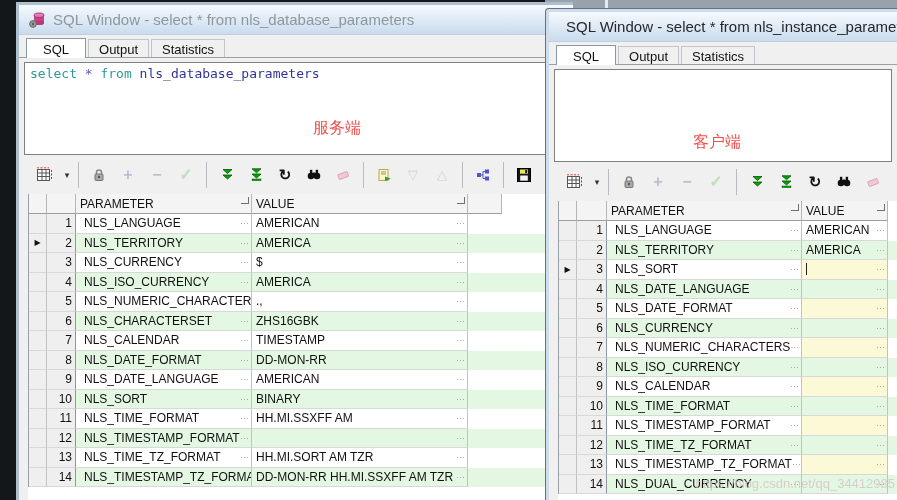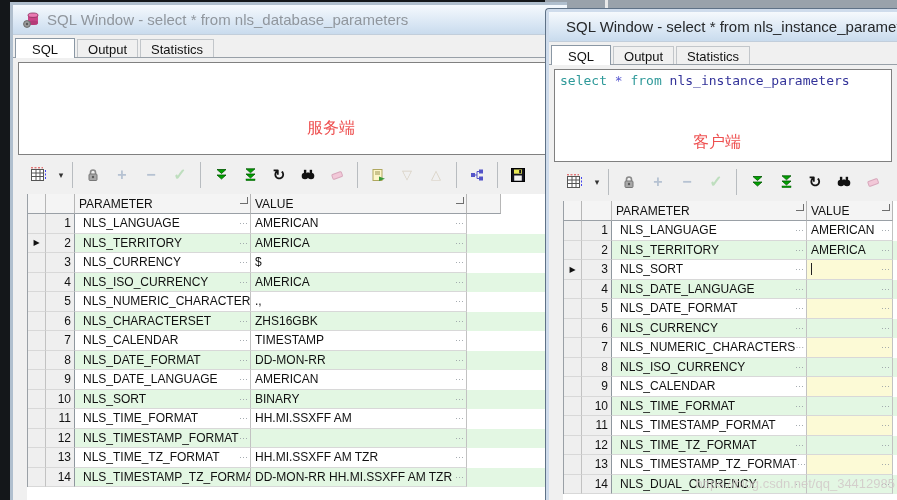--- a/index.html
+++ b/index.html
@@ -7,33 +7,33 @@
   body {
     position:relative; overflow:hidden; background:#14171a;
     font-family:"Liberation Sans", sans-serif;
     --green:#e3f7e3; --null:#fcfad6; --red:#ee5050;
     --kw:#2e9999; --star:#5a5ad0; --id:#333399;
   }
   .top-strip { position:absolute; left:545px; top:0; width:352px; height:8px; background:#99a2ab; }
   .top-strip .seam { position:absolute; left:60px; top:0; width:3px; height:8px; background:#e9e9e9; }
 
   .window { position:absolute; background:#f0f0f0; display:flex; flex-direction:column; overflow:hidden; }
-  #win-left { left:10px; top:2px; width:557px; height:498px;
+  #win-left { left:16px; top:2px; width:557px; height:498px;
     border-left:3px solid #b0bfce; border-top:3px solid #b0bfce; z-index:1; }
   #win-right { left:545px; top:8px; width:352px; height:492px; z-index:5;
     border-left:1px solid #5f7287; border-top:1px solid #5f7287;
     border-radius:4px 0 0 0; box-shadow: inset 3px 3px 0 0 #cfdcec; padding:3px 0 0 3px; }
 
   .titlebar { height:30px; flex:none; display:flex; align-items:center; gap:7px; padding-left:10px;
     background:linear-gradient(#f5f9fd,#d4e3f2 75%,#c9dbed); border-bottom:1px solid #c2cedb; }
   .title { font-size:15px; white-space:nowrap; }
   #win-left .title { color:#90969d; }
   #win-right .title { color:#26282a; }
 
-  .tabbar { height:23px; flex:none; display:flex; align-items:flex-end; padding-left:2px;
+  .tabbar { height:23px; flex:none; display:flex; align-items:flex-end; padding-left:7px;
     border-bottom:1px solid #98a0a8; background:#f0f0f0; }
   .tab { font-size:13px; color:#111; height:18px; padding:2px 10px 0; margin-right:2px;
     border:1px solid #c2c6ca; border-bottom:none; background:#f0f0f0; white-space:nowrap; }
   .tab.active { background:#fff; border-color:#8a97a4; margin-bottom:-1px; height:20px; padding:3px 16px 0; z-index:2; }
 
   .editor { margin:4px 5px 0 5px; height:93px; flex:none; background:#fff; border:1px solid #808080;
     position:relative; font-family:"DejaVu Sans Mono", monospace; font-size:13px; }
   .code { padding:3px 5px; white-space:nowrap; }
   .kw { color:var(--kw); } .star { color:var(--star); } .ident { color:var(--id); }
   .annotation { position:absolute; color:var(--red); font-size:16px; white-space:nowrap; }
@@ -43,21 +43,21 @@
   .toolbar { height:39px; flex:none; display:flex; align-items:center; padding-left:13px; overflow:hidden; }
   .tbtn { width:24px; height:26px; flex:none; display:flex; align-items:center; justify-content:center; margin-right:5px; }
   .tbtn.narrow { width:12px; margin-right:2px; }
   .tsep { width:1px; height:26px; flex:none; background:#b8bcc0; margin:0 8px 0 3px; }
   .plus,.minus { color:#b6c2d2; font-weight:bold; font-size:16px; }
   .check { color:#bedebe; font-size:16px; font-weight:bold; }
   .refresh { color:#141414; font-size:15px; font-weight:bold; }
   .sortpale { color:#d8d0c2; font-size:13px; }
   .dd { font-size:9px; color:#333; }
 
-  .gridarea { flex:1; margin-left:14px; background:#fff; overflow:hidden; }
+  .gridarea { flex:1; margin-left:9px; background:#fff; overflow:hidden; }
   .gridhead { display:flex; height:20px; border-left:1px solid #9aa0a6; }
   .hc { background:#f4f4f4; border-right:1px solid #b6b6b6; border-bottom:1px solid #9aa0a6;
     display:flex; align-items:center; font-size:12px; color:#111; padding-left:4px; flex:none; }
   .sorttag { width:8px; height:7px; border-right:1px solid #6e6e6e; border-bottom:1px solid #6e6e6e;
     margin-left:auto; margin-right:2px; margin-top:-6px; }
   .w-sel { width:18px; } .w-num { width:29px; } .w-p { width:176px; } .w-v { width:216px; } .w-stub { width:34px; }
   #win-right .w-num { width:30px; } #win-right .w-p { width:195px; } #win-right .w-v { width:86px; }
 
   .gridbody { border-left:1px solid #9aa0a6; }
   .grow { display:flex; height:19.5px; background:#fff; }
@@ -94,20 +94,21 @@
       <circle cx="4" cy="12" r="1.2" fill="#5a5a5a"></circle>
     </svg>
     <span class="title">SQL Window - select * from nls_database_parameters</span>
   </div>
   <div class="tabbar">
     <div class="tab active">SQL</div>
     <div class="tab">Output</div>
     <div class="tab">Statistics</div>
   </div>
   <div class="editor">
+    <div class="code"><span class="kw">select</span> <span class="star">*</span> <span class="kw">from</span> <span class="ident">nls_database_parameters</span></div>
     <div class="annotation">服务端</div>
   </div>
   <div class="toolbar">
     <span class="tbtn">
       <svg width="17" height="15" viewBox="0 0 17 15">
         <line x1="1" y1="0.8" x2="13" y2="0.8" stroke="#e04444" stroke-dasharray="2 1.5"></line>
         <rect x="1.5" y="2.5" width="12" height="11" fill="#fff" stroke="#555"></rect>
         <line x1="1.5" y1="6" x2="13.5" y2="6" stroke="#555"></line>
         <line x1="1.5" y1="9.5" x2="13.5" y2="9.5" stroke="#555"></line>
         <line x1="6" y1="2.5" x2="6" y2="13.5" stroke="#555"></line>
@@ -348,21 +349,21 @@
           </div>
         </div>
         <div class="grow">
           <div class="c sel"></div>
           <div class="c num">13</div>
           <div class="c p">
             <span class="ct">NLS_TIME_TZ_FORMAT</span>
             <span class="ell">···</span>
           </div>
           <div class="c v">
-            <span class="ct">HH.MI.SSXFF AM TZR</span>
+            <span class="ct">HH.MI.SORT AM TZR</span>
             <span class="ell">···</span>
           </div>
         </div>
         <div class="grow alt">
           <div class="c sel"></div>
           <div class="c num">14</div>
           <div class="c p">
             <span class="ct">NLS_TIMESTAMP_TZ_FORMAT</span>
           </div>
           <div class="c v">
@@ -384,21 +385,20 @@
       <circle cx="4" cy="12" r="1.2" fill="#5a5a5a"></circle>
     </svg>
     <span class="title">SQL Window - select * from nls_instance_parameters</span>
   </div>
   <div class="tabbar">
     <div class="tab active">SQL</div>
     <div class="tab">Output</div>
     <div class="tab">Statistics</div>
   </div>
   <div class="editor">
-    <div class="code"><span class="kw">select</span> <span class="star">*</span> <span class="kw">from</span> <span class="ident">nls_instance_parameters</span></div>
     <div class="annotation">客户端</div>
   </div>
   <div class="toolbar">
     <span class="tbtn">
       <svg width="17" height="15" viewBox="0 0 17 15">
         <line x1="1" y1="0.8" x2="13" y2="0.8" stroke="#e04444" stroke-dasharray="2 1.5"></line>
         <rect x="1.5" y="2.5" width="12" height="11" fill="#fff" stroke="#555"></rect>
         <line x1="1.5" y1="6" x2="13.5" y2="6" stroke="#555"></line>
         <line x1="1.5" y1="9.5" x2="13.5" y2="9.5" stroke="#555"></line>
         <line x1="6" y1="2.5" x2="6" y2="13.5" stroke="#555"></line>

